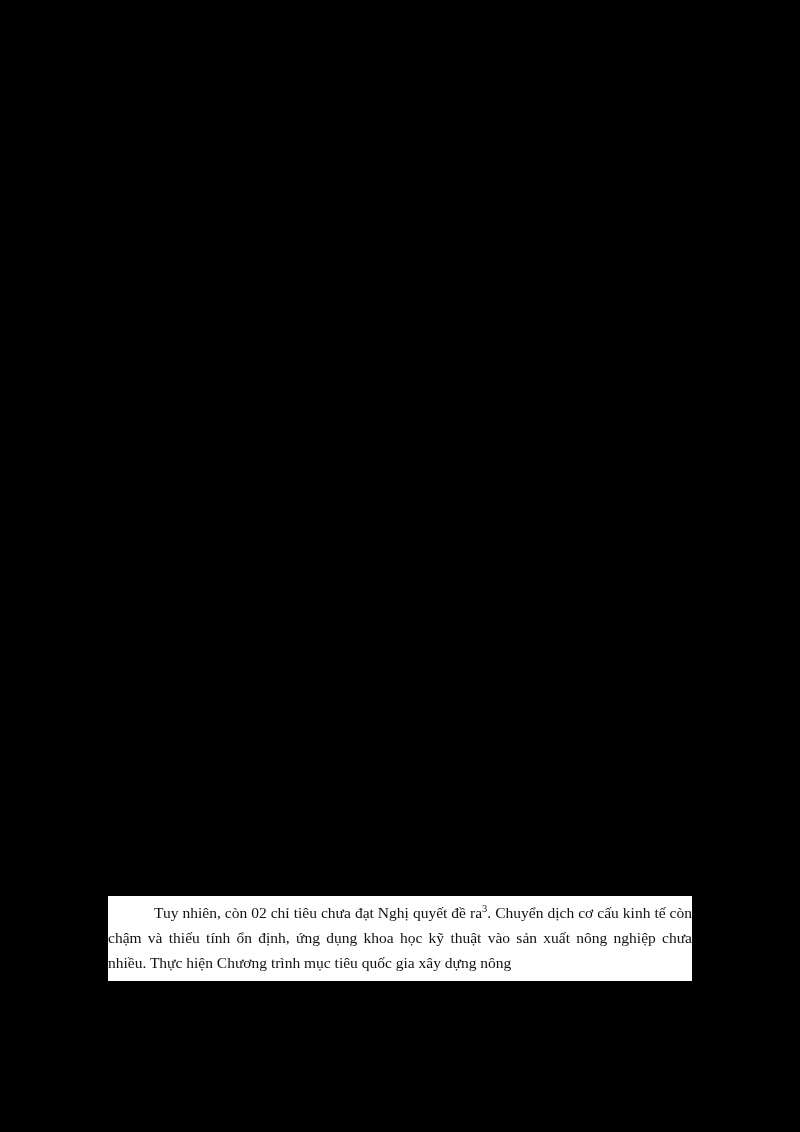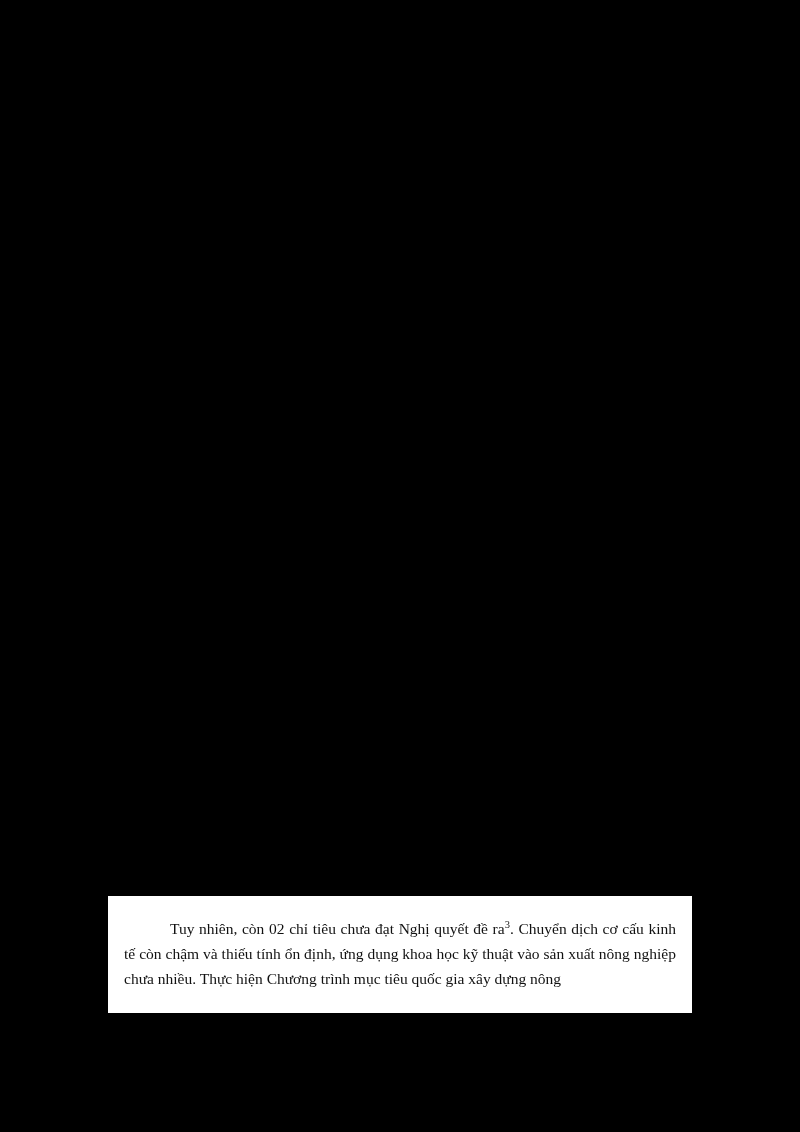--- a/index.html
+++ b/index.html
@@ -26,21 +26,21 @@
     position: absolute;
     left: 108px;
     top: 896px;
     width: 584px;
     background: #ffffff;
     color: #000000;
     padding: 4px 0 6px 0;
     box-sizing: border-box;
   }
   .para {
-    margin: 16px;
+    margin: 0;
     font-size: 15.5px;
     line-height: 1.62;
     text-align: justify;
     text-justify: inter-word;
     color: #111111;
     font-family: "Liberation Serif", serif;
   }
   .para .indent {
     display: inline-block;
     width: 46px;

